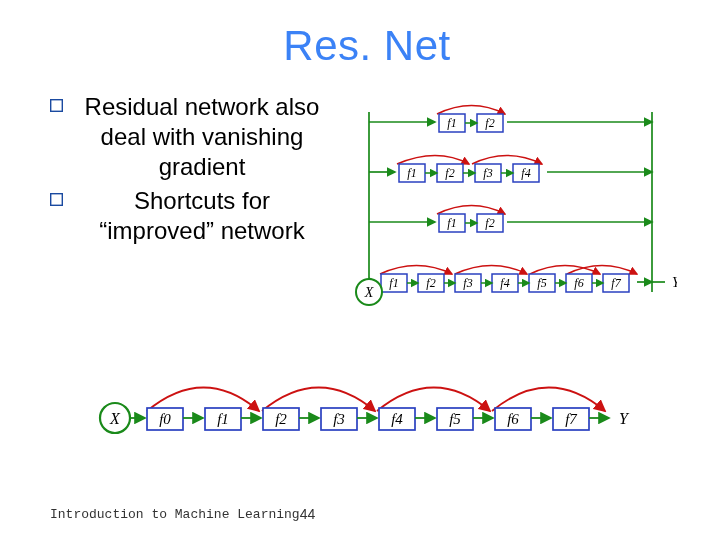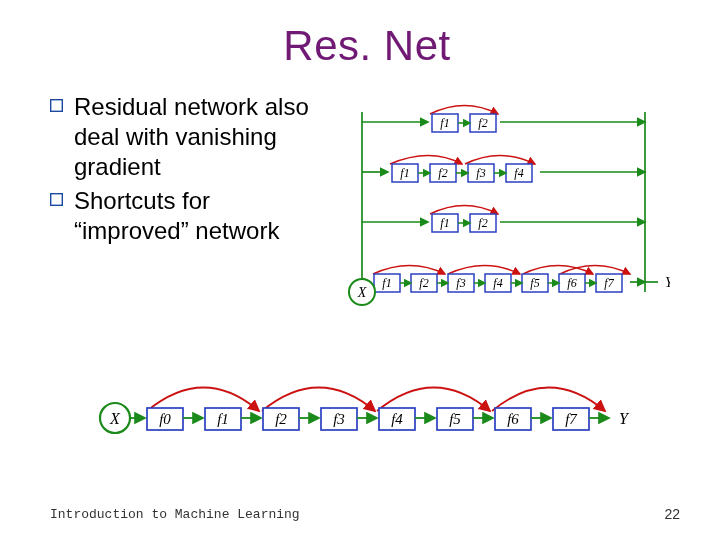--- a/index.html
+++ b/index.html
@@ -15,27 +15,28 @@
     width: 100%;
     height: 100%;
     padding: 22px 36px 30px 50px;
     position: relative;
   }
   .title {
     text-align: center;
     font-family: Arial, Helvetica, sans-serif;
     font-size: 42px;
     font-weight: 400;
-    color: #701a75;
+    color: #3b82f6;
     margin-bottom: 22px;
     letter-spacing: 0.5px;
   }
   .content-row {
     display: flex;
     gap: 10px;
+    text-align: center;
   }
   .bullets {
     flex: 0 0 280px;
     font-family: Arial, Helvetica, sans-serif;
     font-size: 24px;
     line-height: 1.25;
     color: #000;
   }
   .bullet {
     display: flex;
@@ -56,21 +57,20 @@
     margin-top: 35px;
     display:flex;
     justify-content:center;
   }
   .footer {
     position:absolute;
     bottom: 18px;
     left: 50px;
     right: 40px;
     display:flex;
-    justify-content:space-between;
     align-items:center;
     font-family:'Courier New', monospace;
     font-size: 13px;
     color:#333;
   }
   .page-num { color:#333; font-family: Arial, sans-serif; font-size: 14px; }
 </style>
 </head>
 <body>
 
@@ -247,15 +247,15 @@
         <rect x="466" y="52" width="36" height="22" fill="#fff" stroke="#2a40c0" stroke-width="1.7"></rect>
         <text x="484" y="68" text-anchor="middle" font-family="Times New Roman" font-style="italic" font-size="15">f7</text>
         <line x1="502" y1="62" x2="522" y2="62" stroke="#1a8a1a" stroke-width="1.8" marker-end="url(#ar2)"></line>
       </g>
       <text x="532" y="68" font-family="Times New Roman" font-style="italic" font-size="16">Y</text>
     </svg>
   </div>
 
   <div class="footer">
     <span>Introduction to Machine Learning</span>
-    <span class="page-num">22</span>
+    <span class="page-num">44</span>
   </div>
 </div>
 
 </body></html>

